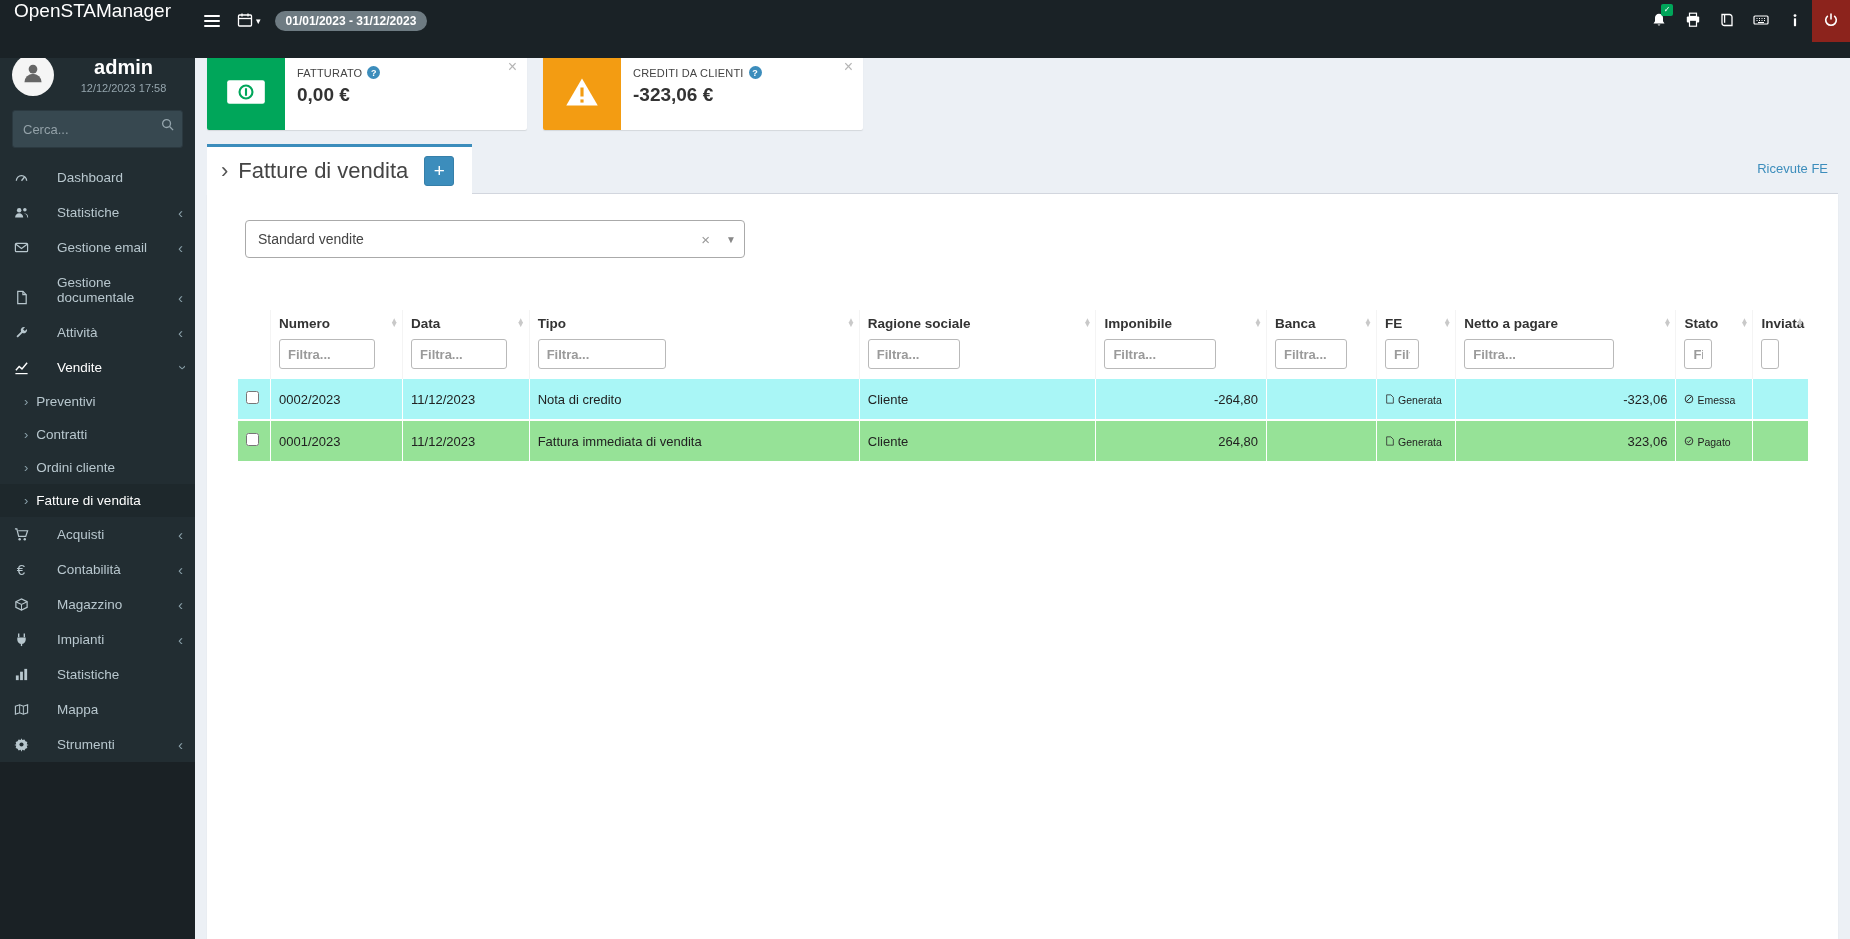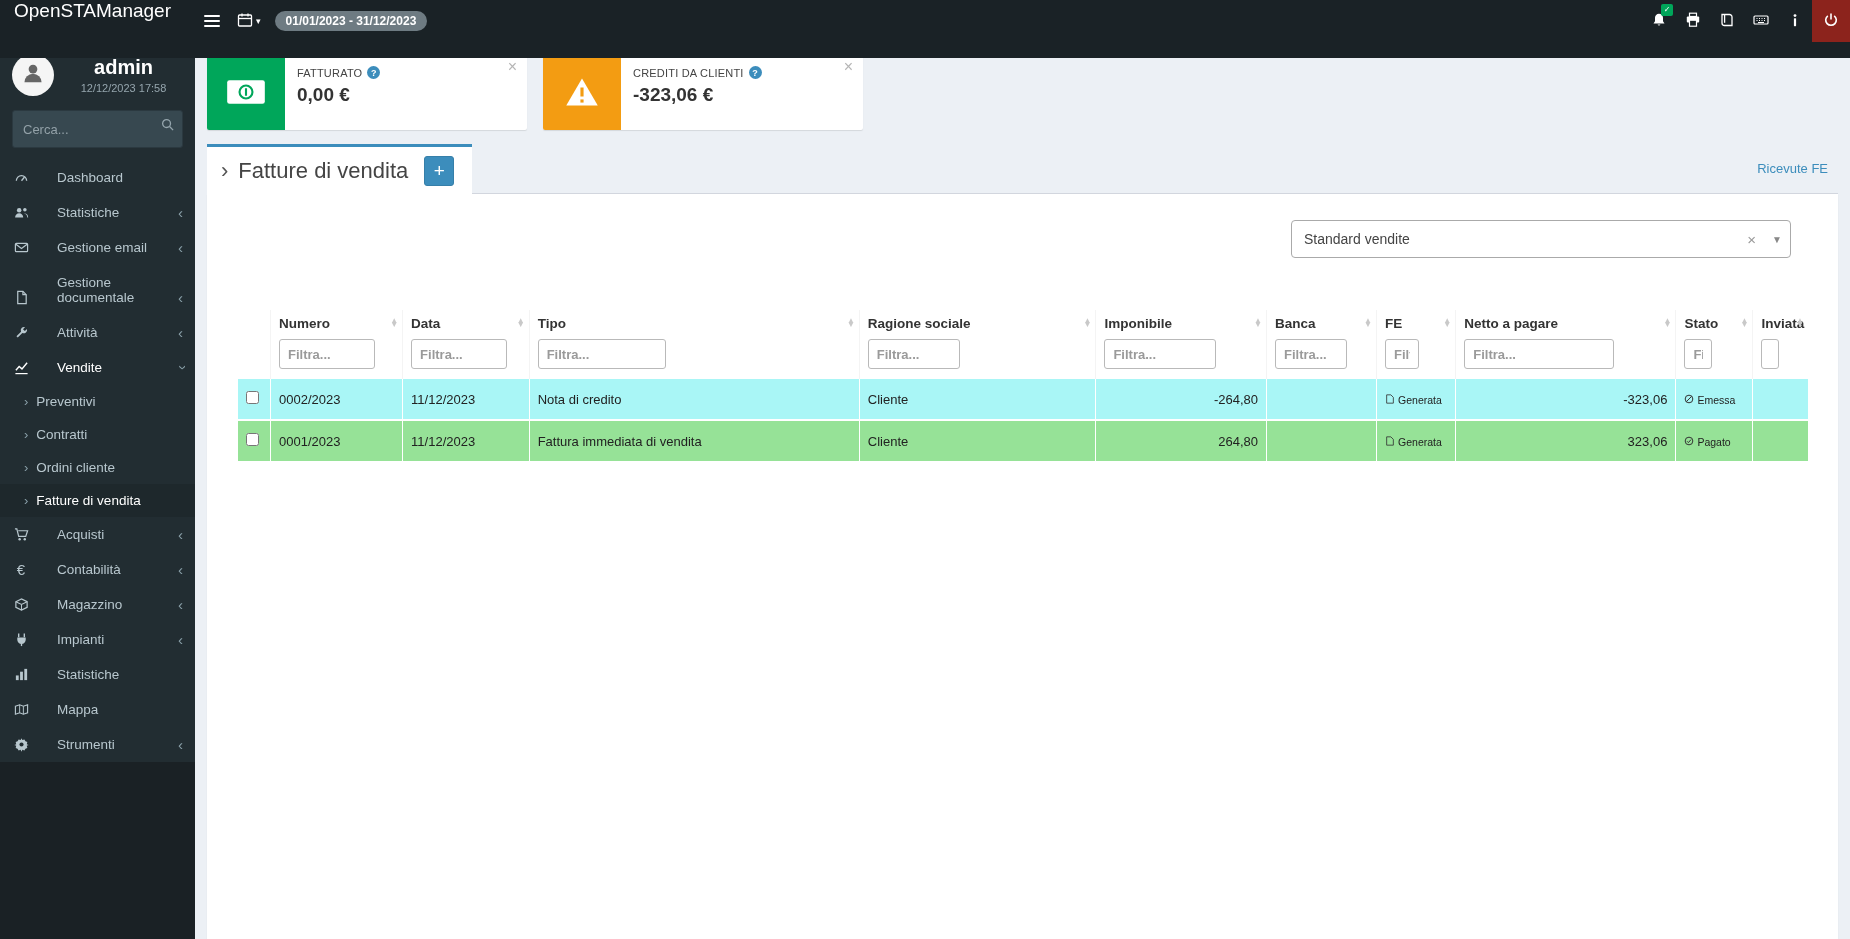--- a/index.html
+++ b/index.html
@@ -64,21 +64,21 @@
   .ib-close{position:absolute;top:3px;right:8px;color:#b5b5b5;font-size:16px;cursor:pointer;background:none;border:none;line-height:1;padding:2px}
 
   .tabsrow{display:flex;align-items:flex-end;border-bottom:1px solid #d2d6de}
   .tab{background:#fff;border-top:3px solid var(--accent,#3c8dbc);height:50px;display:flex;align-items:center;gap:10px;padding:0 18px 0 14px;margin-bottom:-1px}
   .tab-chevron{font-size:22px;color:#555;line-height:1}
   .tab-title{font-size:22px;color:#444}
   .add-btn{width:30px;height:30px;background:var(--accent,#3c8dbc);color:#fff;border:1px solid #367fa9;border-radius:3px;font-size:19px;line-height:1;cursor:pointer;margin-left:6px}
   .top-link{margin-left:auto;align-self:center;color:var(--accent,#3c8dbc);font-size:13px;text-decoration:none;padding-right:10px;cursor:pointer}
 
   .panel{background:#fff;flex:1;box-shadow:0 1px 1px rgba(0,0,0,.08);padding:22px 30px 30px}
-  .select-row{display:flex;justify-content:flex-end;margin:4px 17px 52px}
+  .select-row{display:flex;margin:4px 8px 52px}
   .select2{width:500px;height:38px;border:1px solid #aaa;border-radius:4px;background:#fff;display:flex;align-items:center;padding-left:12px;font-size:14px;color:#444;cursor:pointer}
   .sel-clear{margin-left:auto;color:#999;font-size:15px;padding:0 8px;cursor:pointer;background:none;border:none}
   .sel-caret{width:26px;display:flex;align-items:center;justify-content:center;color:#888;font-size:10px;height:100%}
 
   table.grid{width:100%;border-collapse:collapse;table-layout:fixed;font-size:13px}
   .grid th{text-align:left;padding:6px 8px;vertical-align:top;position:relative;border-left:1px solid #f4f4f4;cursor:pointer}
   .grid th:first-child{border-left:none}
   .grid .hlabel{font-weight:bold;color:#333;font-size:13.5px;padding-right:12px;display:inline-block}
   .sorter{position:absolute;right:4px;top:9px;display:flex;flex-direction:column;line-height:.55;color:#c9c9c9;font-size:8px}
   .filters td{padding:2px 8px 10px;border-left:1px solid #f4f4f4}

